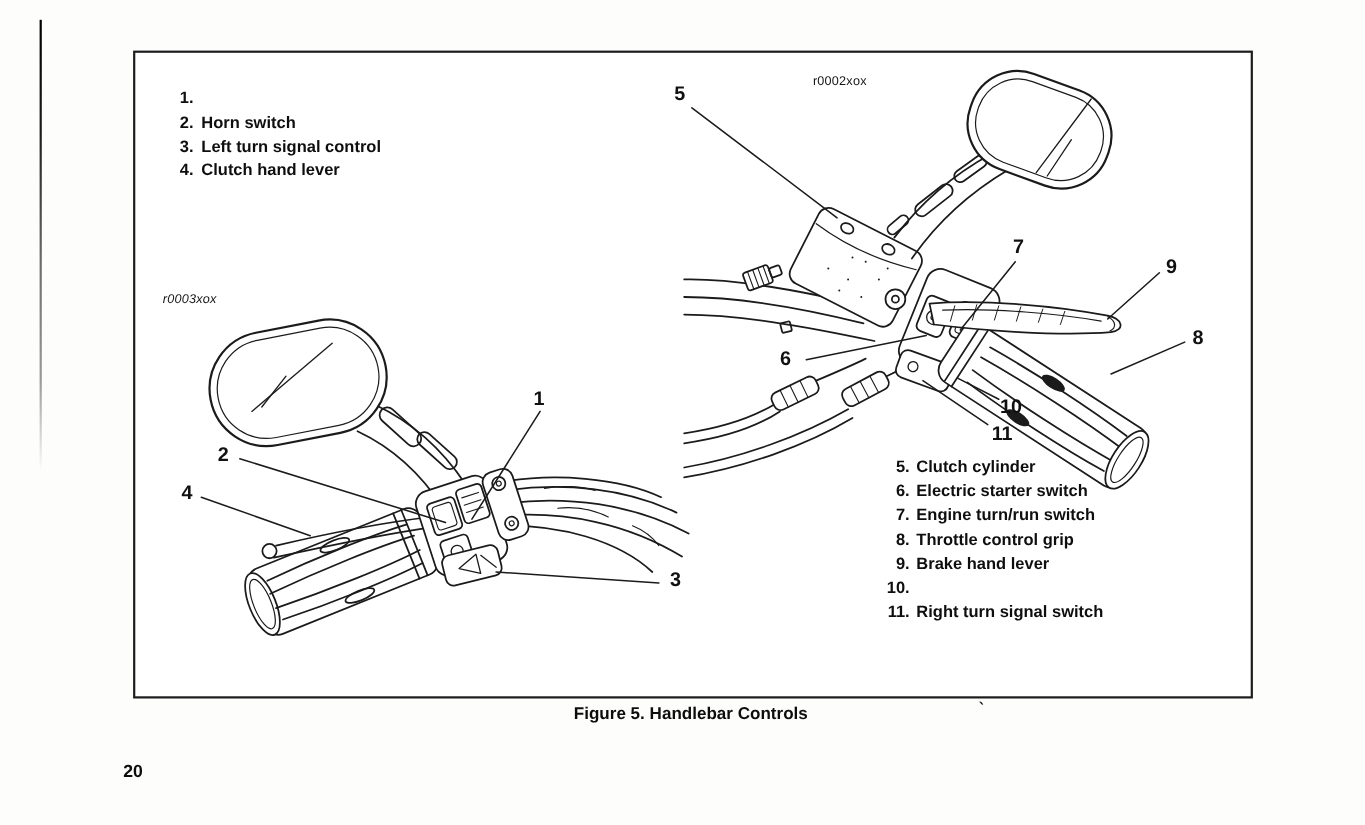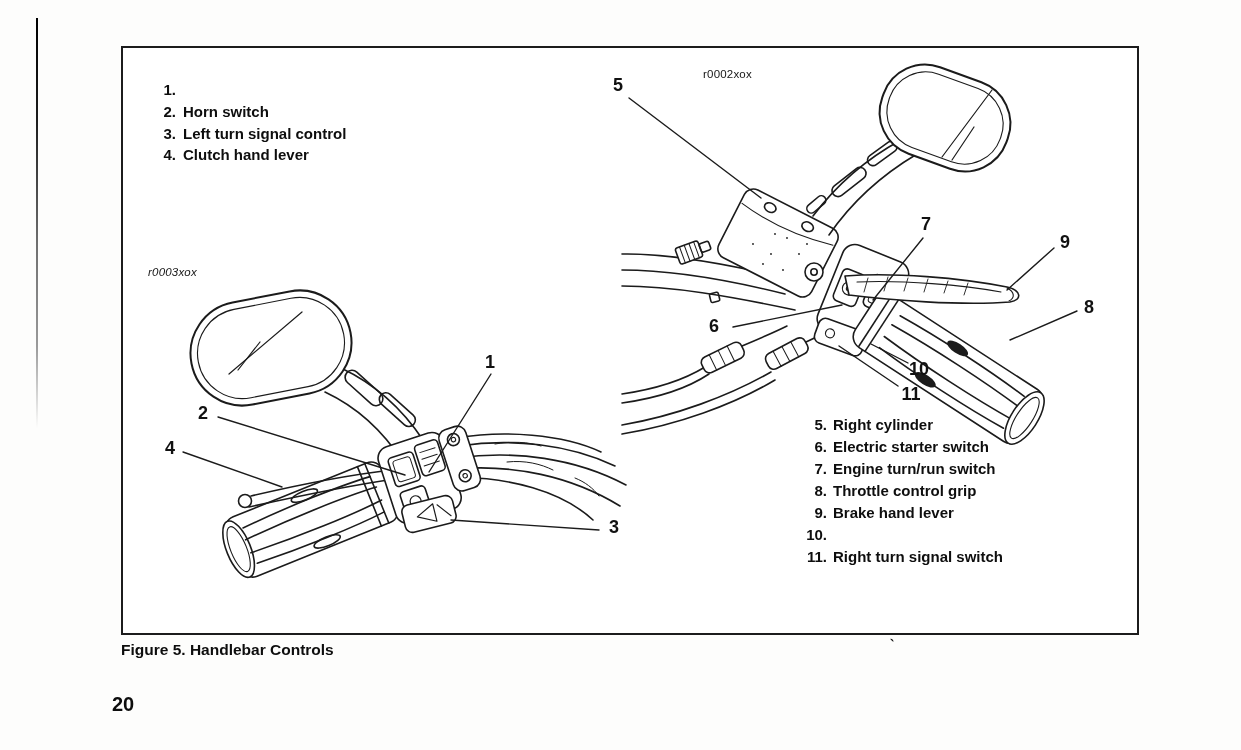--- a/index.html
+++ b/index.html
@@ -18,39 +18,39 @@
   }
   .art{position:absolute;left:0;top:0;}
   .art text{
     font-family:"Liberation Sans","DejaVu Sans",sans-serif;
     font-weight:bold;font-size:18px;fill:#111;
   }
   .ref-code{
     position:absolute;font-size:11.5px;letter-spacing:.2px;color:#161616;
   }
   .ref-code.left{left:25px;top:218px;font-style:italic;}
-  .ref-code.right{left:541px;top:20px;padding-left:39px;}
+  .ref-code.right{left:577px;top:20px;padding-left:39px;}
   .legend{position:absolute;font-weight:bold;font-size:15px;line-height:21.8px;color:#0e0e0e;}
   .legend-left{left:33px;top:31px;}
   .legend-right{left:668px;top:366px;line-height:22px;}
   .lg-row{display:flex;}
   .lg-num{flex:none;text-align:right;}
   .legend-left .lg-num{width:20px;margin-right:7px;}
   .legend-right .lg-num{width:36px;margin-right:6px;}
   .lg-label{white-space:nowrap;}
   .caption{
-    position:absolute;left:121px;top:641px;width:1014px;text-align:left;
+    position:absolute;left:121px;top:641px;width:1014px;text-align:center;
     font-weight:bold;font-size:15.5px;color:#0d0d0d;
   }
   .stray-tick{
     position:absolute;left:889px;top:636px;font-weight:bold;font-size:15px;
     transform:rotate(8deg);color:#111;
   }
   .page-num{
-    position:absolute;left:112px;top:693px;font-weight:bold;font-size:20px;color:#0d0d0d;
+    position:absolute;left:112px;top:693px;font-weight:bold;font-size:16px;color:#0d0d0d;
   }
 </style>
 </head>
 <body>
 
 <div>
 
   <div class="scan-line"></div>
 
   <div class="figure-box">
@@ -293,21 +293,21 @@
       </div>
       <div class="lg-row">
         <span class="lg-num">4.</span>
         <span class="lg-label">Clutch hand lever</span>
       </div>
     </div>
 
     <div class="legend legend-right">
       <div class="lg-row">
         <span class="lg-num">5.</span>
-        <span class="lg-label">Right cylinder</span>
+        <span class="lg-label">Clutch cylinder</span>
       </div>
       <div class="lg-row">
         <span class="lg-num">6.</span>
         <span class="lg-label">Electric starter switch</span>
       </div>
       <div class="lg-row">
         <span class="lg-num">7.</span>
         <span class="lg-label">Engine turn/run switch</span>
       </div>
       <div class="lg-row">

